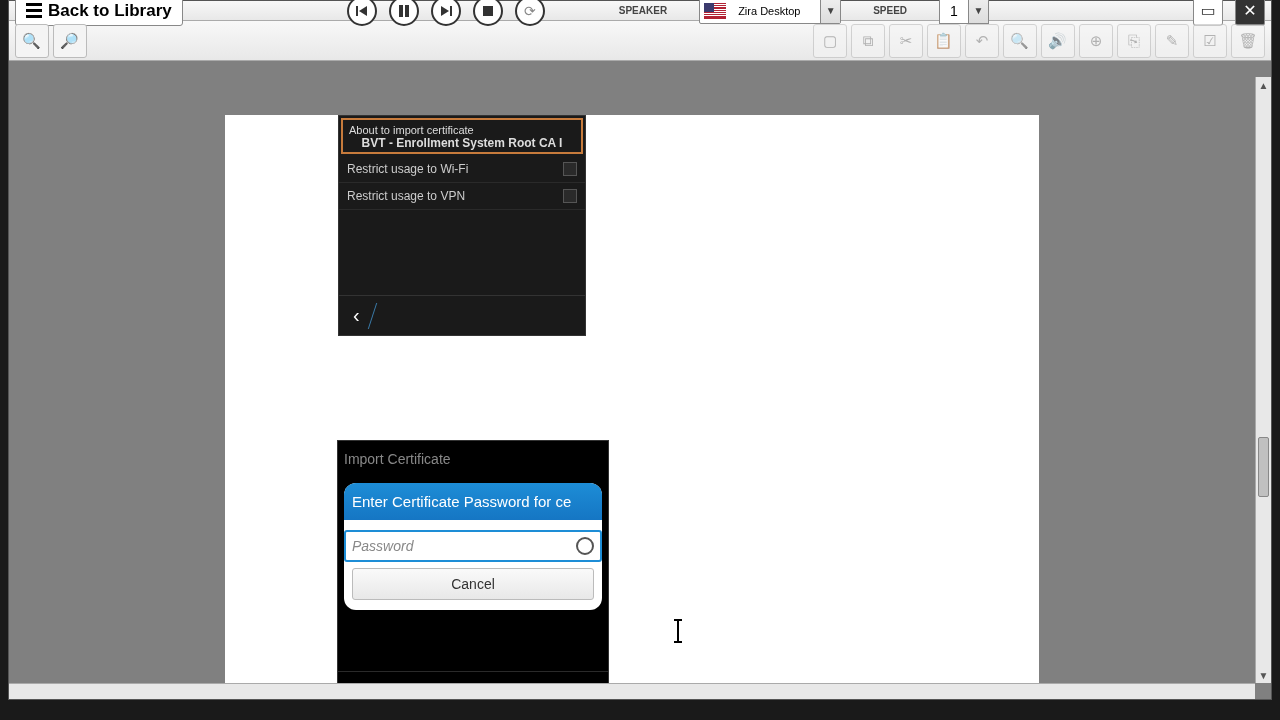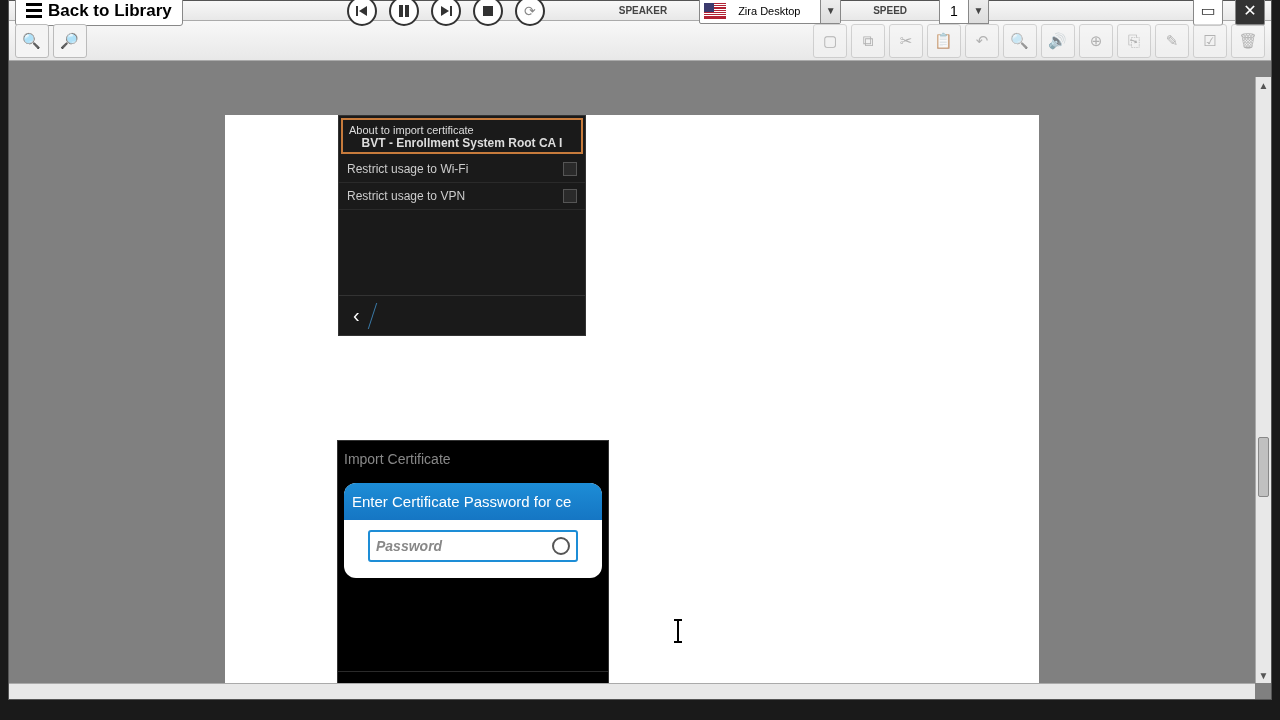--- a/index.html
+++ b/index.html
@@ -206,21 +206,21 @@
     border-radius: 12px;
     overflow: hidden;
   }
   .dlg-head {
     background: linear-gradient(#1d8dd6,#1576c4);
     color:#fff; font-size:15px;
     padding: 10px 8px;
     white-space: nowrap;
     overflow: hidden;
   }
-  .pw-field-wrap { padding: 10px 24px 6px; font-weight: bold; }
+  .pw-field-wrap { padding: 10px 0 6px; }
   .pw-field {
     width:100%; height:32px;
     border:2px solid #1d8dd6;
     border-radius:3px;
     display:flex; align-items:center;
     padding: 0 6px;
     position: relative;
   }
   .pw-field .ph { color:#888; font-style:italic; font-size:14px; }
   .pw-field .eye {
@@ -354,20 +354,21 @@
         <div class="shot2-title">Import Certificate</div>
         <div class="dialog">
           <div class="dlg-head">Enter Certificate Password for ce</div>
           <div class="pw-field-wrap">
             <div class="pw-field">
               <span class="ph">Password</span>
               <span class="eye"></span>
             </div>
           </div>
           <div class="btn-row">
+            <div class="dlg-btn">Cancel</div>
           </div>
         </div>
         <div class="shot2-foot">
           <div class="chev">‹</div>
         </div>
       </div>
 
       <div class="text-cursor"></div>
     </div>
   </div>

